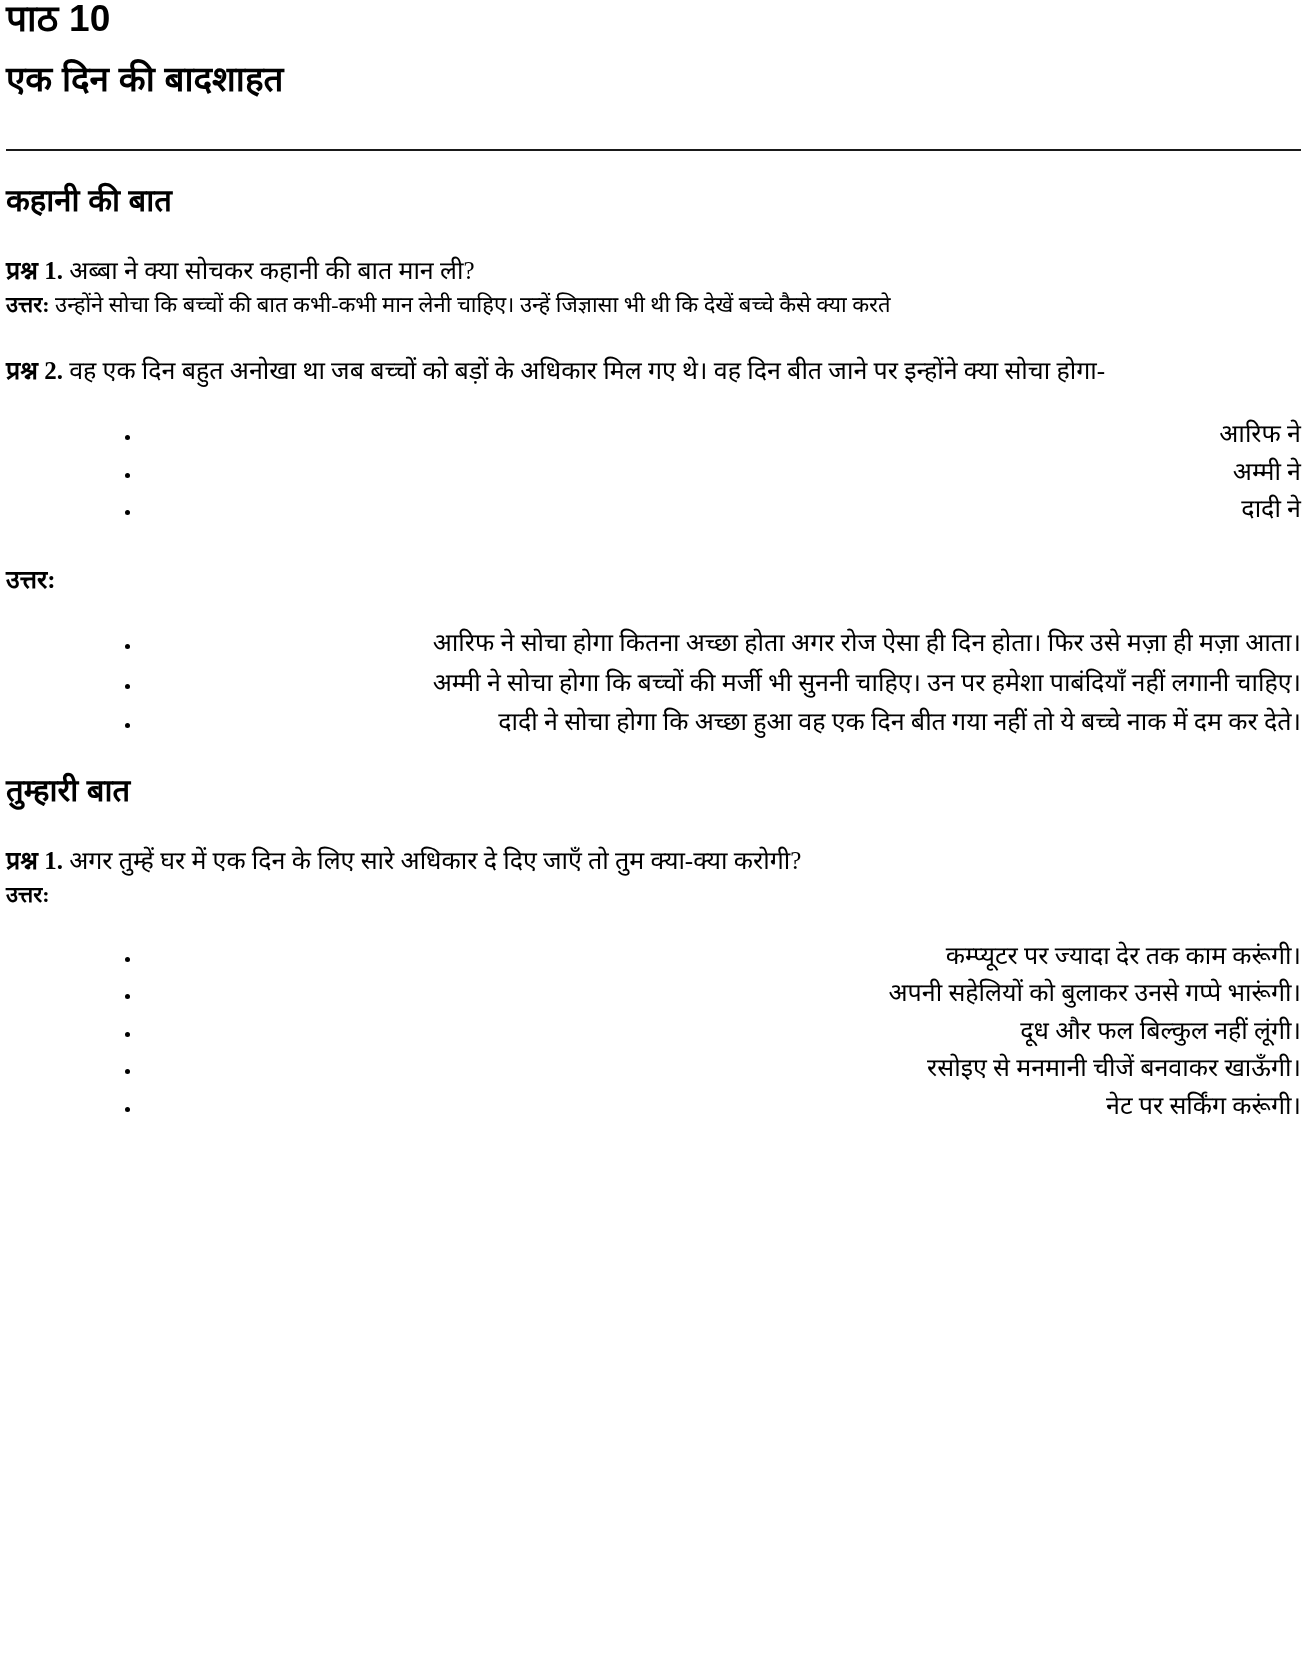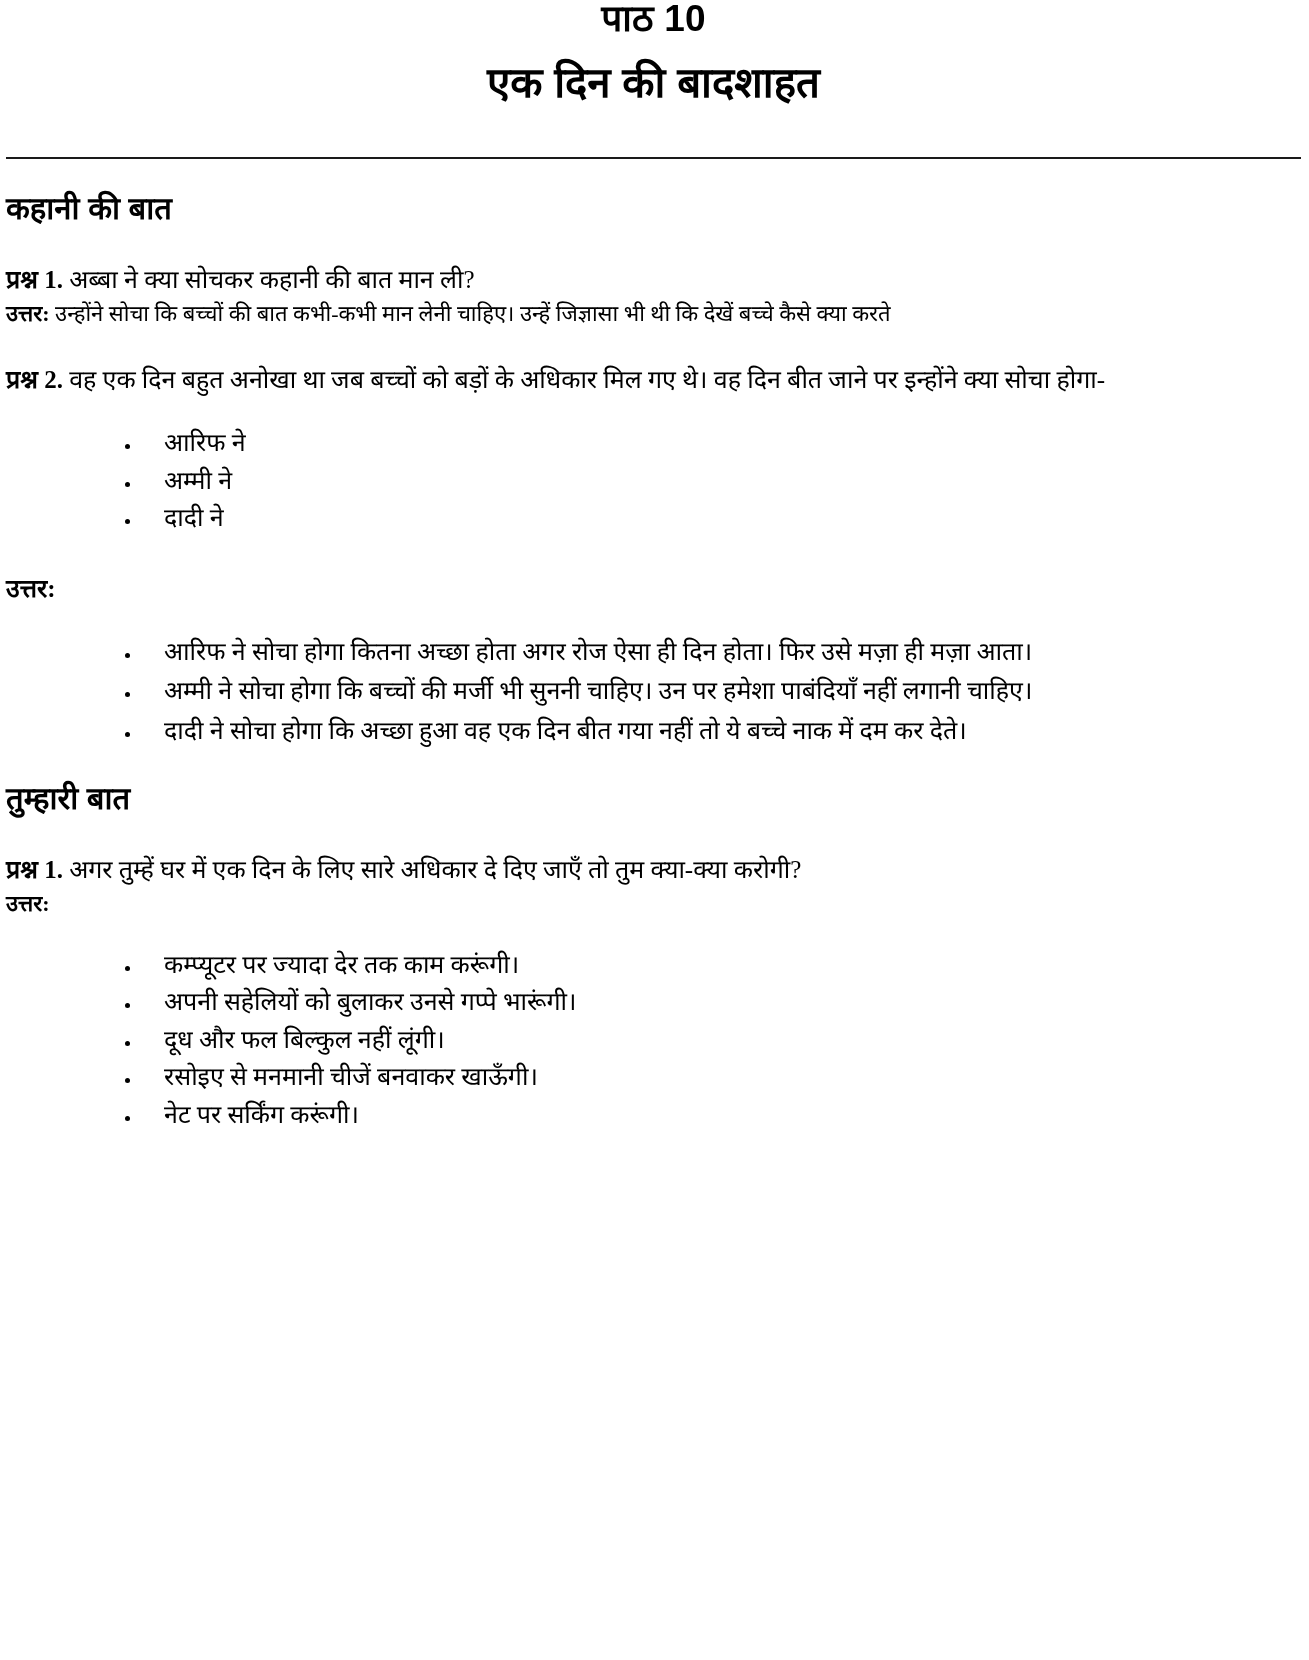--- a/index.html
+++ b/index.html
@@ -12,34 +12,34 @@
     min-height: 1660px;
     font-family: "Liberation Serif", "DejaVu Serif", serif;
     color: #000000;
   }
   .page {
     width: 1309px;
     box-sizing: border-box;
     padding: 0 8px 0 6px;
   }
   .chapter-label {
-    text-align: center;
+    text-align: left;
     font-family: "Liberation Sans", "DejaVu Sans", sans-serif;
     font-weight: bold;
     font-size: 37px;
     line-height: 1.05;
     margin: 0;
     padding-top: 0px;
     letter-spacing: 0.2px;
   }
   .chapter-title {
-    text-align: center;
+    text-align: left;
     font-family: "Liberation Sans", "DejaVu Sans", sans-serif;
     font-weight: bold;
-    font-size: 42px;
+    font-size: 35px;
     line-height: 1.25;
     margin: 18px 0 0 0;
   }
   .rule {
     border: none;
     border-top: 2px solid #1a1a1a;
     margin: 48px 0 0 0;
     width: 100%;
   }
   .section-heading {
@@ -72,20 +72,21 @@
   .a-standalone {
     font-size: 25px;
     line-height: 1.45;
     font-weight: bold;
     margin: 34px 0 0 0;
   }
   ul.bullets {
     margin: 26px 0 0 0;
     padding-left: 136px;
     list-style-type: disc;
+    text-align: right;
   }
   ul.bullets li {
     font-size: 25px;
     line-height: 1.5;
     margin: 0 0 4px 0;
     padding-left: 22px;
   }
   ul.bullets.tight li {
     margin-bottom: 0px;
   }

